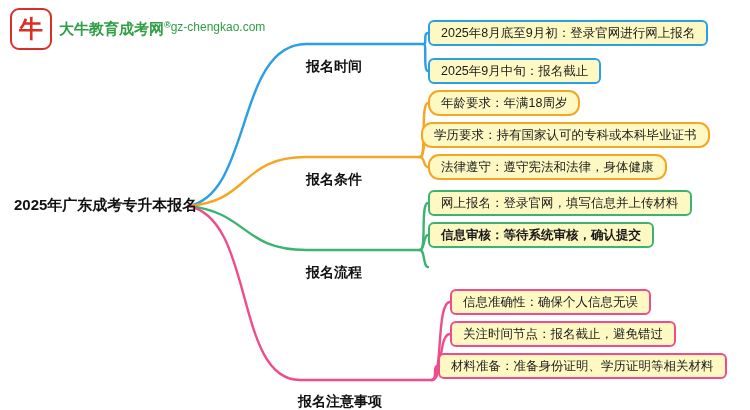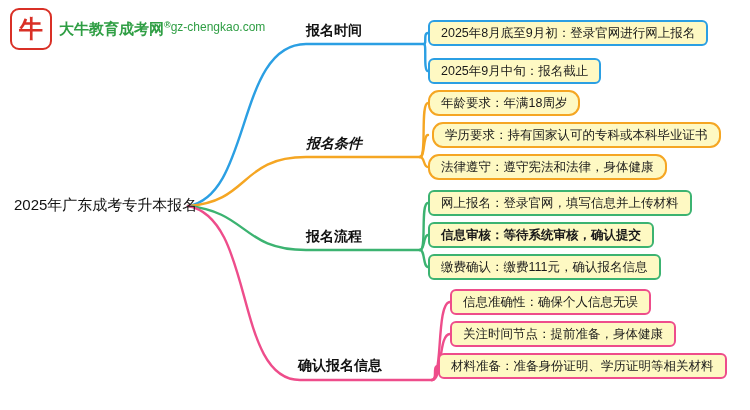--- a/index.html
+++ b/index.html
@@ -7,23 +7,23 @@
   body { font-family:"Liberation Sans","DejaVu Sans",sans-serif; }
   .canvas { position:relative; width:750px; height:410px; background:#fff; overflow:hidden; }
 
   .connectors { position:absolute; left:0; top:0; width:750px; height:410px; pointer-events:none; }
   .connectors path { fill:none; stroke-width:2.4; stroke-linecap:round; }
   .p0 { stroke:var(--c0,#2b9fe3); }
   .p1 { stroke:var(--c1,#f5a623); }
   .p2 { stroke:var(--c2,#3cb371); }
   .p3 { stroke:var(--c3,#ee4d8b); }
 
-  .central { position:absolute; left:14px; top:196px; font-size:15px; font-weight:400; color:#111; white-space:nowrap; }
+  .central { position:absolute; left:14px; top:196px; font-size:15px; font-weight:700; color:#111; white-space:nowrap; }
 
-  .blabel { position:absolute; font-size:14px; font-weight:600; color:#111; white-space:nowrap; }
+  .blabel { position:absolute; font-size:14px; font-weight:600; color:#111; white-space:nowrap;margin-top:36px; }
 
   .box { position:absolute; height:26px; background:#fef9c3; border:2px solid #999; border-radius:6px;
          padding:2px 11px; font-size:12.5px; line-height:18px; color:#1a1a1a; white-space:nowrap; }
   .b0 { border-color:var(--c0,#2b9fe3); }
   .b1 { border-color:var(--c1,#f5a623);border-radius:11px; }
   .b2 { border-color:var(--c2,#3cb371); }
   .b3 { border-color:var(--c3,#ee4d8b); }
 
   .logo { position:absolute; left:10px; top:8px; display:flex; align-items:center; gap:7px; }
   .logo-icon { width:42px; height:42px; border:2.5px solid var(--logo-red,#d93026); border-radius:9px;
@@ -65,32 +65,31 @@
     <div class="logo-icon">牛</div>
     <div class="logo-text">
       <div class="logo-name"><span>大牛教育成考网</span><sup>®</sup></div>
       <div class="logo-domain">gz-chengkao.com</div>
     </div>
   </div>
 
   <div class="central">2025年广东成考专升本报名</div>
 
   <div class="blabel" style="left:306px; top:22px;">报名时间</div>
-  <div class="blabel" style="left:306px; top:135px;font-style:italic;">报名条件</div>
+  <div class="blabel" style="left:306px; top:135px;">报名条件</div>
   <div class="blabel" style="left:306px; top:228px;">报名流程</div>
-  <div class="blabel" style="left:298px; top:357px;">确认报名信息</div>
+  <div class="blabel" style="left:298px; top:357px;">报名注意事项</div>
 
   <div class="box b0" style="left:428px; top:20px;">2025年8月底至9月初：登录官网进行网上报名</div>
   <div class="box b0" style="left:428px; top:58px;">2025年9月中旬：报名截止</div>
 
   <div class="box b1" style="left:428px; top:90px;">年龄要求：年满18周岁</div>
-  <div class="box b1" style="left:432px; top:122px;text-align:center;">学历要求：持有国家认可的专科或本科毕业证书</div>
+  <div class="box b1" style="left:421px; top:122px;text-align:center;">学历要求：持有国家认可的专科或本科毕业证书</div>
   <div class="box b1" style="left:428px; top:154px;">法律遵守：遵守宪法和法律，身体健康</div>
 
   <div class="box b2" style="left:428px; top:190px;">网上报名：登录官网，填写信息并上传材料</div>
   <div class="box b2" style="left:428px; top:222px;font-weight:bold;">信息审核：等待系统审核，确认提交</div>
-  <div class="box b2" style="left:428px; top:254px;">缴费确认：缴费111元，确认报名信息</div>
 
   <div class="box b3" style="left:450px; top:289px;">信息准确性：确保个人信息无误</div>
-  <div class="box b3" style="left:450px; top:321px;">关注时间节点：提前准备，身体健康</div>
+  <div class="box b3" style="left:450px; top:321px;">关注时间节点：报名截止，避免错过</div>
   <div class="box b3" style="left:438px; top:353px;">材料准备：准备身份证明、学历证明等相关材料</div>
 
 </div>
 
 </body></html>

